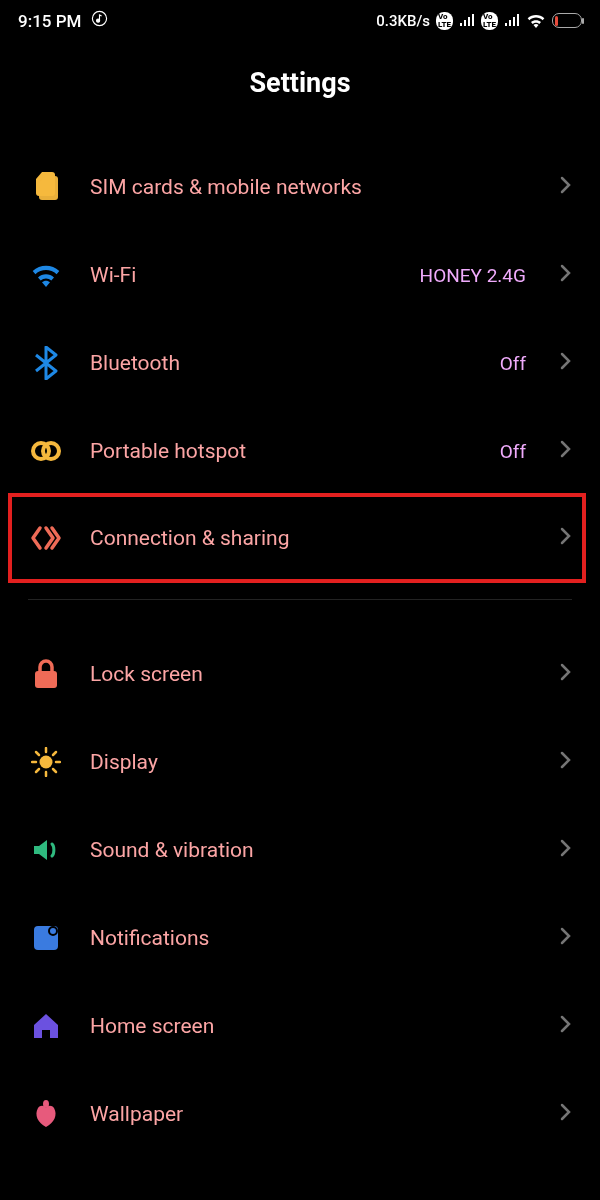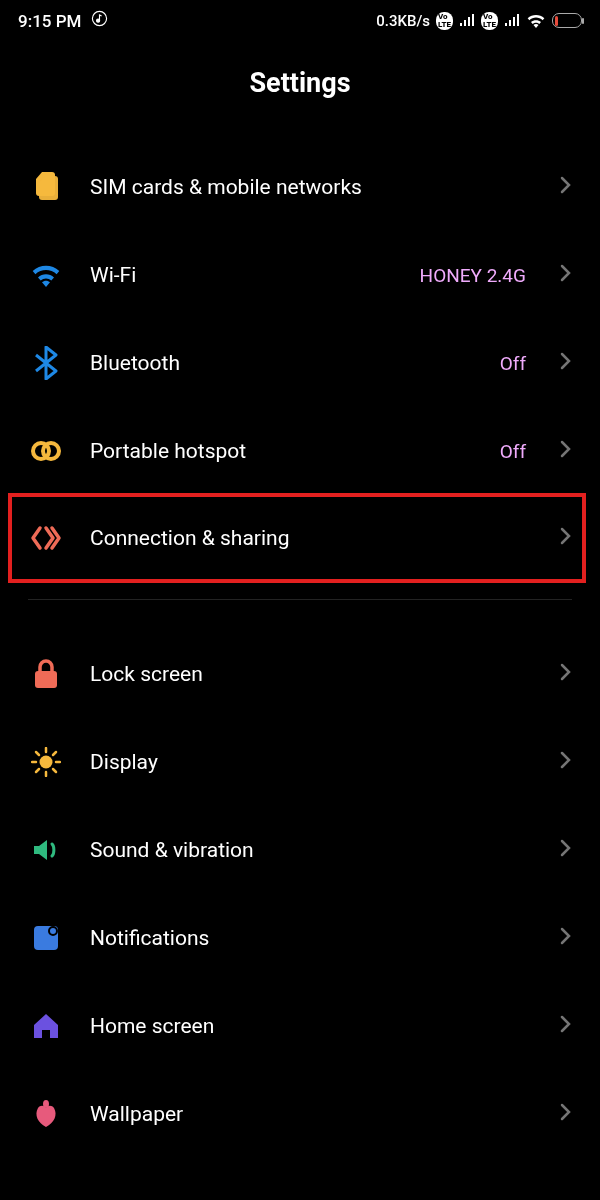--- a/index.html
+++ b/index.html
@@ -47,21 +47,21 @@
     .icon-slot {
       width: 36px;
       display: flex;
       align-items: center;
       justify-content: center;
       flex-shrink: 0;
     }
     .label {
       flex: 1;
       font-size: 21px;
-      color: #ffffff;
+      color: #fca5a5;
     }
     .value {
       font-size: 19px;
       color: #f0abfc;
       margin-right: 8px;
     }
     .chev {
       color: #757575;
       flex-shrink: 0;
     }

